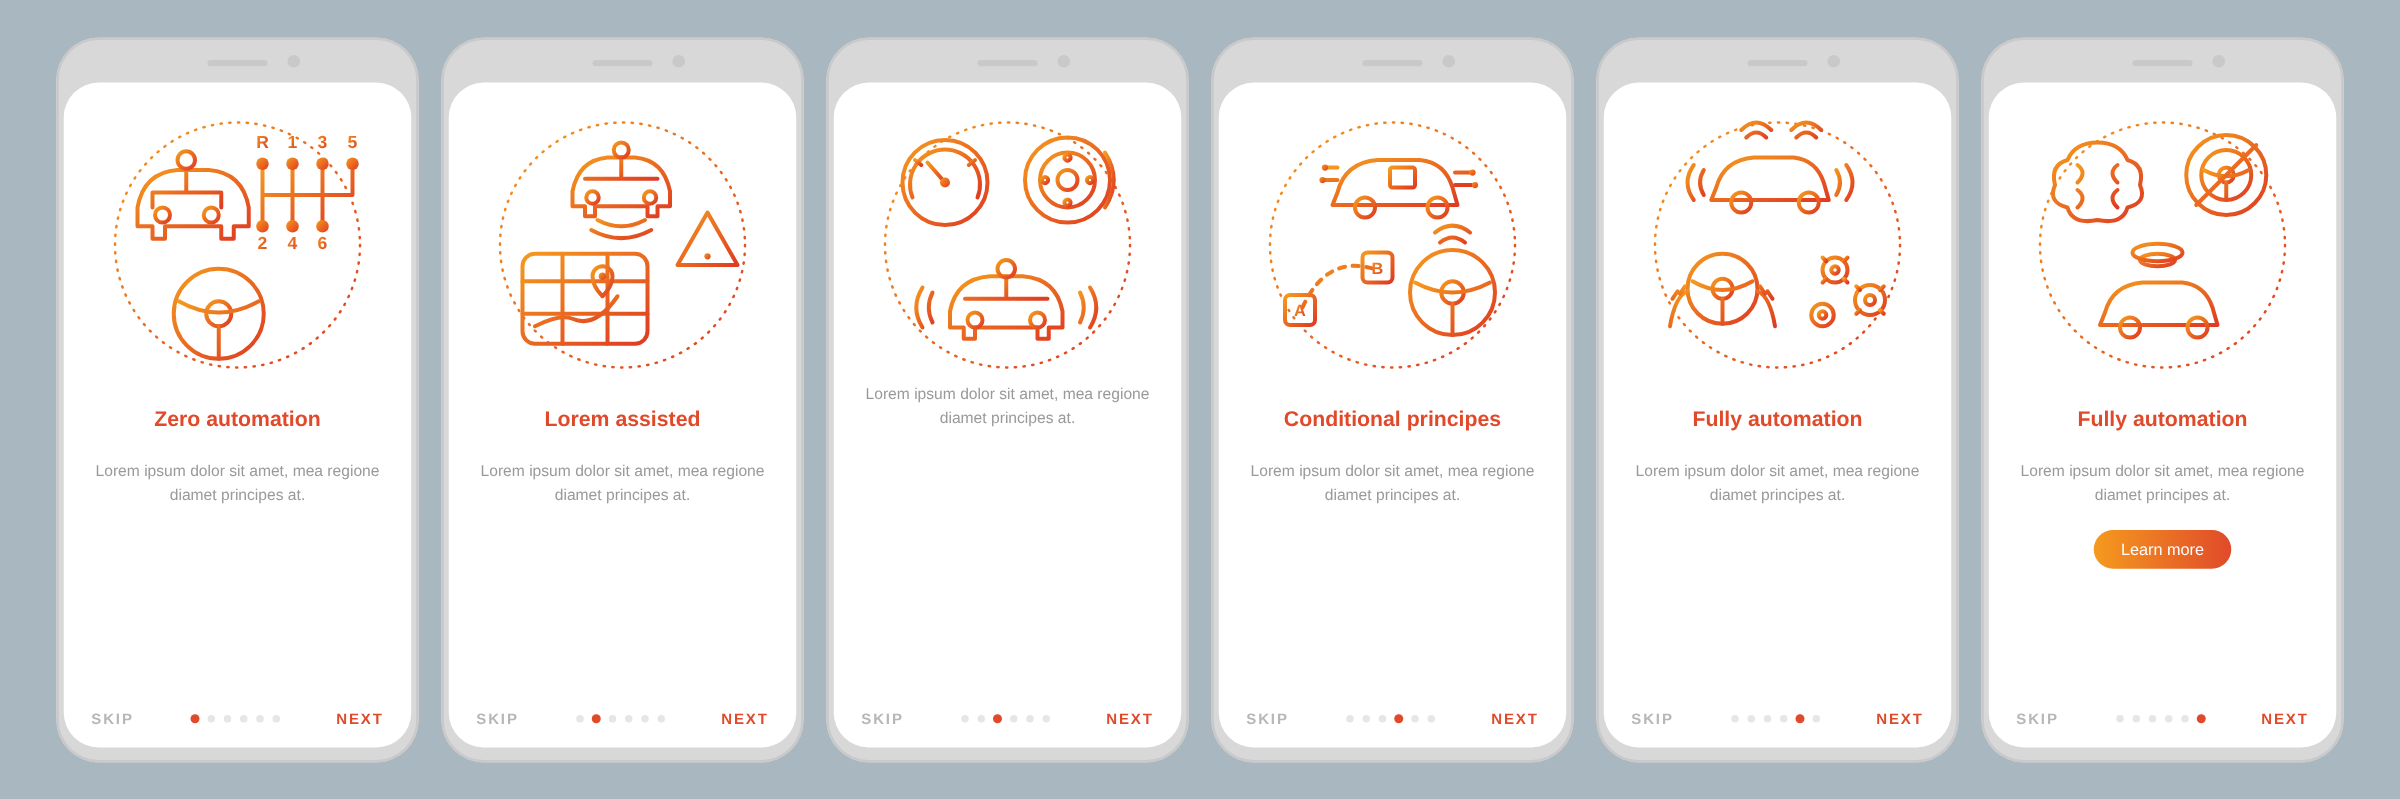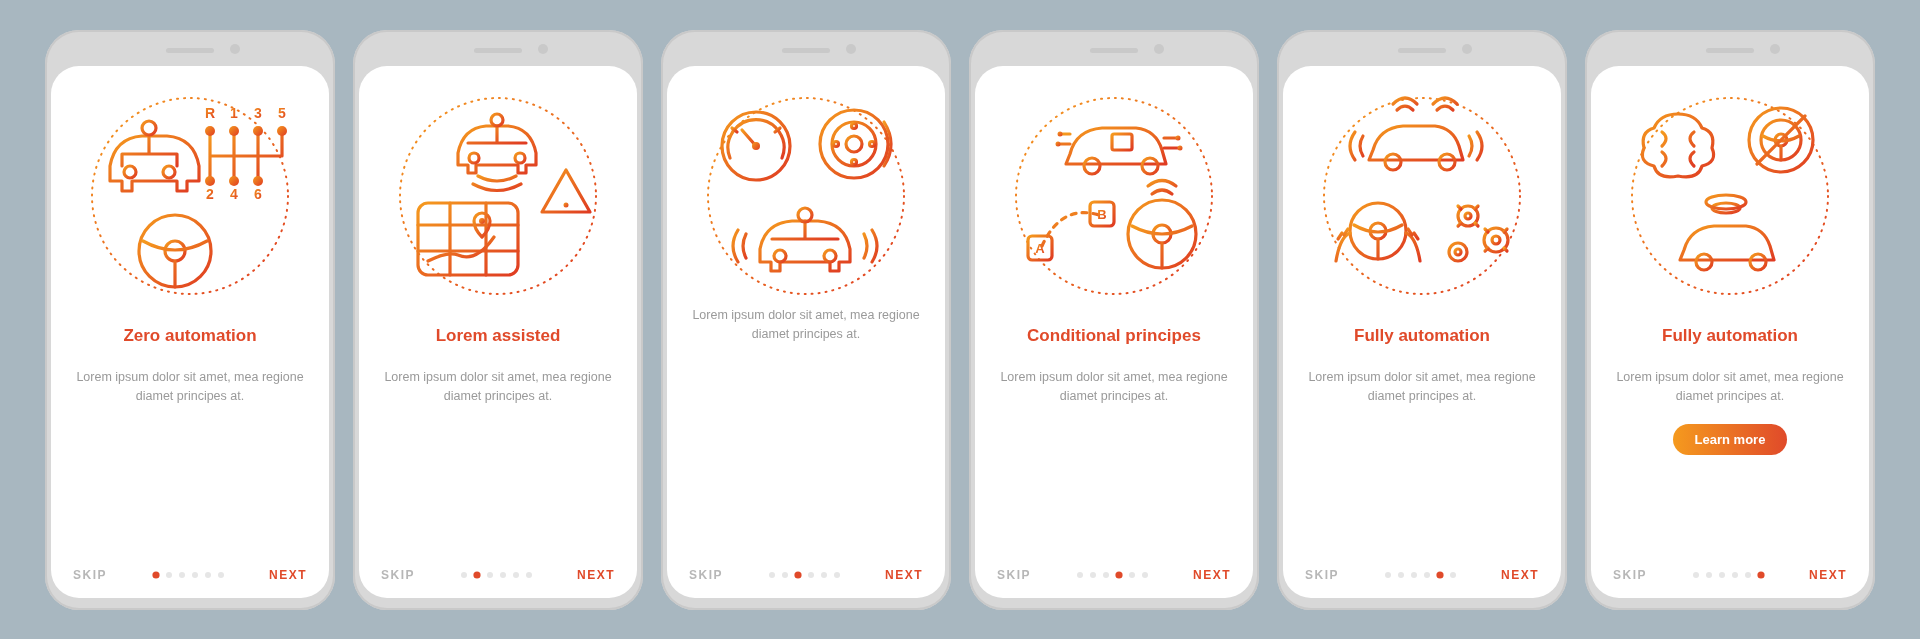--- a/index.html
+++ b/index.html
@@ -40,21 +40,21 @@
     color:var(--accent1);font-weight:700;font-size:17px;text-align:center;
     margin-top:18px;line-height:1.25;min-height:44px;display:flex;align-items:center;justify-content:center;
   }
   .desc{
     color:var(--text-body);font-size:12.5px;line-height:1.55;text-align:center;
     margin-top:10px;max-width:230px;
   }
   .cta{
     margin-top:18px;padding:8px 22px;border:none;border-radius:20px;color:#fff;
     background:linear-gradient(90deg,var(--accent2),var(--accent1));
-    font-size:13px;font-weight:700;cursor:pointer;
+    font-size:13px;font-weight:400;cursor:pointer;
   }
   .footer{
     margin-top:auto;width:100%;display:flex;align-items:center;justify-content:space-between;
     padding-top:16px;
     gap:28px;
   }
   .skip,.next{
     font-size:12px;letter-spacing:1.5px;font-weight:600;cursor:pointer;
     background:none;border:none;
   }

